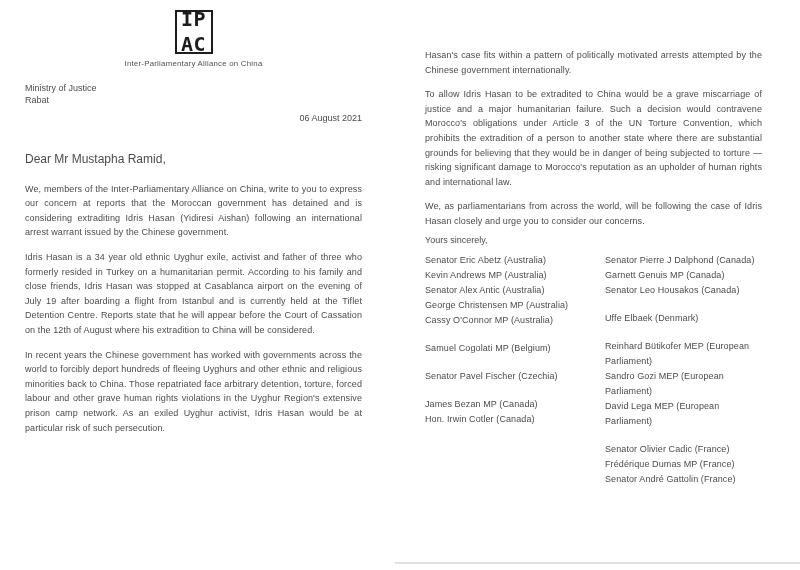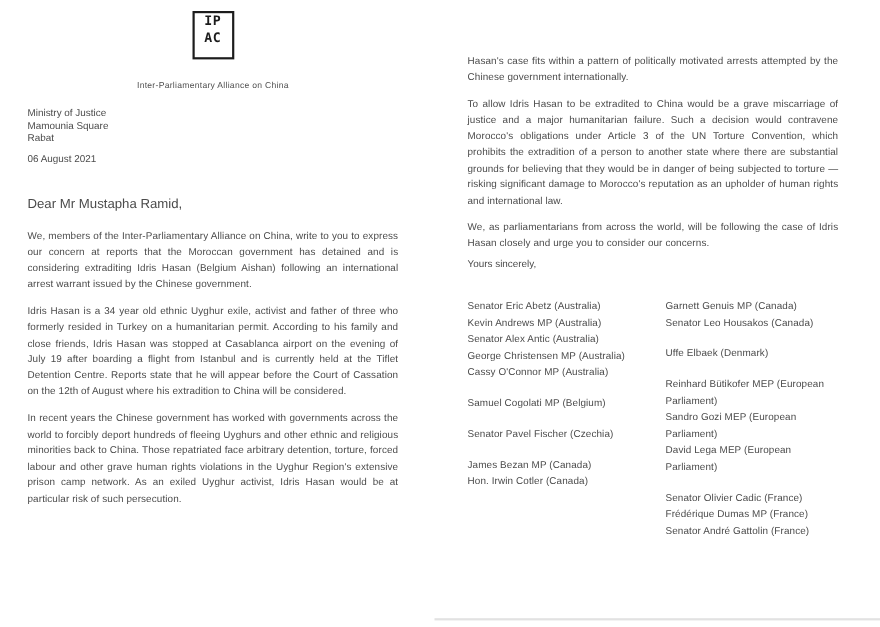--- a/index.html
+++ b/index.html
@@ -25,47 +25,47 @@
   }
   .page-left  { left: 0;   padding: 10px 38px 0 25px; }
   .page-right { left: 400px; padding: 48px 38px 0 25px; }
 
   
   .letterhead { text-align: center; }
   .logo {
     display: inline-flex;
     flex-direction: column;
     align-items: center;
-    justify-content: flex-start;
+    justify-content: space-between;
     width: 34px;
     height: 40px;
     border: 2px solid #1c1c1c;
     font-family: "DejaVu Sans Mono", monospace;
     font-weight: bold;
-    font-size: 12px;
+    font-size: 20px;
     line-height: 15px;
     letter-spacing: 0.5px;
     color: #1c1c1c;
   }
   .org-name {
-    margin-top: 19px;
+    margin-top: 5px;
     font-size: 7.8px;
     letter-spacing: 0.25px;
     color: #4f4f4f;
   }
 
   .address {
     margin-top: 15px;
     font-size: 9px;
     line-height: 11.5px;
   }
   .date {
     margin-top: 7px;
     font-size: 9px;
-    text-align: left;
+    text-align: right;
   }
   .salutation {
     margin-top: 29px;
     font-size: 12px;
     line-height: 14.6px;
   }
   .para {
     margin: 15px 0 0 0;
     font-size: 9px;
     line-height: 14.6px;
@@ -78,21 +78,21 @@
 
   .closing {
     margin-top: 4px;
     font-size: 9px;
     line-height: 14.6px;
   }
 
   
   .sig-columns {
     display: flex;
-    margin-top: 24px;
+    margin-top: 6px;
   }
   .sig-col1 { width: 180px; flex: 0 0 180px; }
   .sig-col2 { flex: 1; }
   .sig-group { margin-bottom: 13px; }
   .sig-item {
     font-size: 9px;
     line-height: 15px;
     letter-spacing: 0.1px;
   }
 
@@ -115,29 +115,28 @@
     <div class="letterhead">
       <div class="logo">
         <span>IP</span>
         <span>AC</span>
       </div>
       <div class="org-name">Inter-Parliamentary Alliance on China</div>
     </div>
 
     <div class="address">
       <div>Ministry of Justice</div>
-      <div>Mamounia Square</div>
       <div>Rabat</div>
     </div>
 
     <div class="date">06 August 2021</div>
 
     <div class="salutation">Dear Mr Mustapha Ramid,</div>
 
-    <p class="para">We, members of the Inter-Parliamentary Alliance on China, write to you to express our concern at reports that the Moroccan government has detained and is considering extraditing Idris Hasan (Belgium Aishan) following an international arrest warrant issued by the Chinese government.</p>
+    <p class="para">We, members of the Inter-Parliamentary Alliance on China, write to you to express our concern at reports that the Moroccan government has detained and is considering extraditing Idris Hasan (Yidiresi Aishan) following an international arrest warrant issued by the Chinese government.</p>
     <p class="para">Idris Hasan is a 34 year old ethnic Uyghur exile, activist and father of three who formerly resided in Turkey on a humanitarian permit. According to his family and close friends, Idris Hasan was stopped at Casablanca airport on the evening of July 19 after boarding a flight from Istanbul and is currently held at the Tiflet Detention Centre. Reports state that he will appear before the Court of Cassation on the 12th of August where his extradition to China will be considered.</p>
     <p class="para">In recent years the Chinese government has worked with governments across the world to forcibly deport hundreds of fleeing Uyghurs and other ethnic and religious minorities back to China. Those repatriated face arbitrary detention, torture, forced labour and other grave human rights violations in the Uyghur Region's extensive prison camp network. As an exiled Uyghur activist, Idris Hasan would be at particular risk of such persecution.</p>
   </div>
 
   <div class="page page-right">
     <p class="para">Hasan's case fits within a pattern of politically motivated arrests attempted by the Chinese government internationally.</p>
     <p class="para">To allow Idris Hasan to be extradited to China would be a grave miscarriage of justice and a major humanitarian failure. Such a decision would contravene Morocco's obligations under Article 3 of the UN Torture Convention, which prohibits the extradition of a person to another state where there are substantial grounds for believing that they would be in danger of being subjected to torture — risking significant damage to Morocco's reputation as an upholder of human rights and international law.</p>
     <p class="para">We, as parliamentarians from across the world, will be following the case of Idris Hasan closely and urge you to consider our concerns.</p>
 
     <div class="closing">Yours sincerely,</div>
@@ -158,20 +157,21 @@
           <div class="sig-item">Senator Pavel Fischer (Czechia)</div>
         </div>
         <div class="sig-group">
           <div class="sig-item">James Bezan MP (Canada)</div>
           <div class="sig-item">Hon. Irwin Cotler (Canada)</div>
         </div>
       </div>
 
       <div class="sig-col sig-col2">
         <div class="sig-group">
+          <div class="sig-item">Senator Pierre J Dalphond (Canada)</div>
           <div class="sig-item">Garnett Genuis MP (Canada)</div>
           <div class="sig-item">Senator Leo Housakos (Canada)</div>
         </div>
         <div class="sig-group">
           <div class="sig-item">Uffe Elbaek (Denmark)</div>
         </div>
         <div class="sig-group">
           <div class="sig-item">Reinhard Bütikofer MEP (European Parliament)</div>
           <div class="sig-item">Sandro Gozi MEP (European Parliament)</div>
           <div class="sig-item">David Lega MEP (European Parliament)</div>

